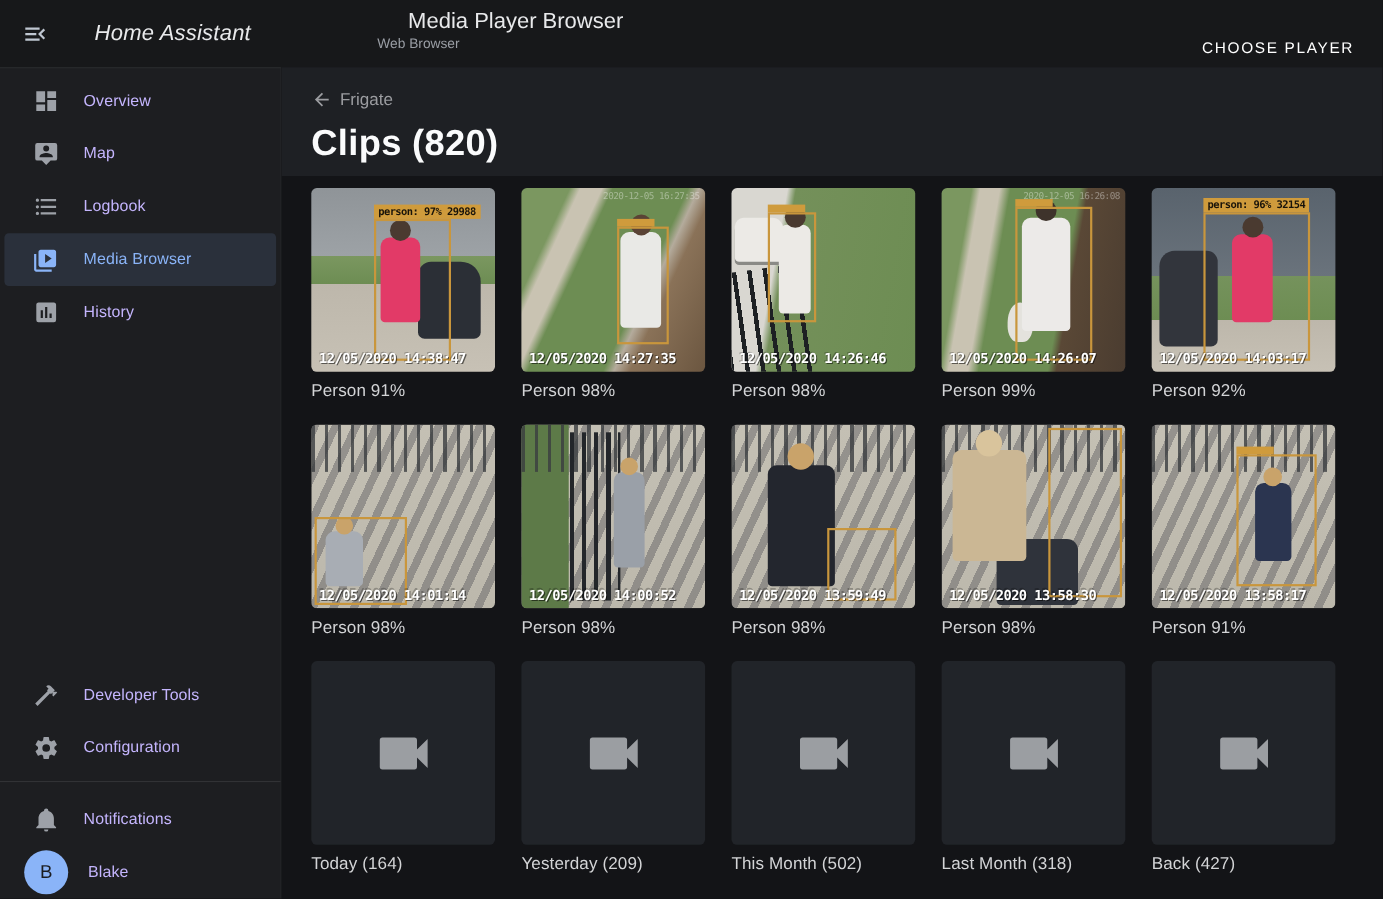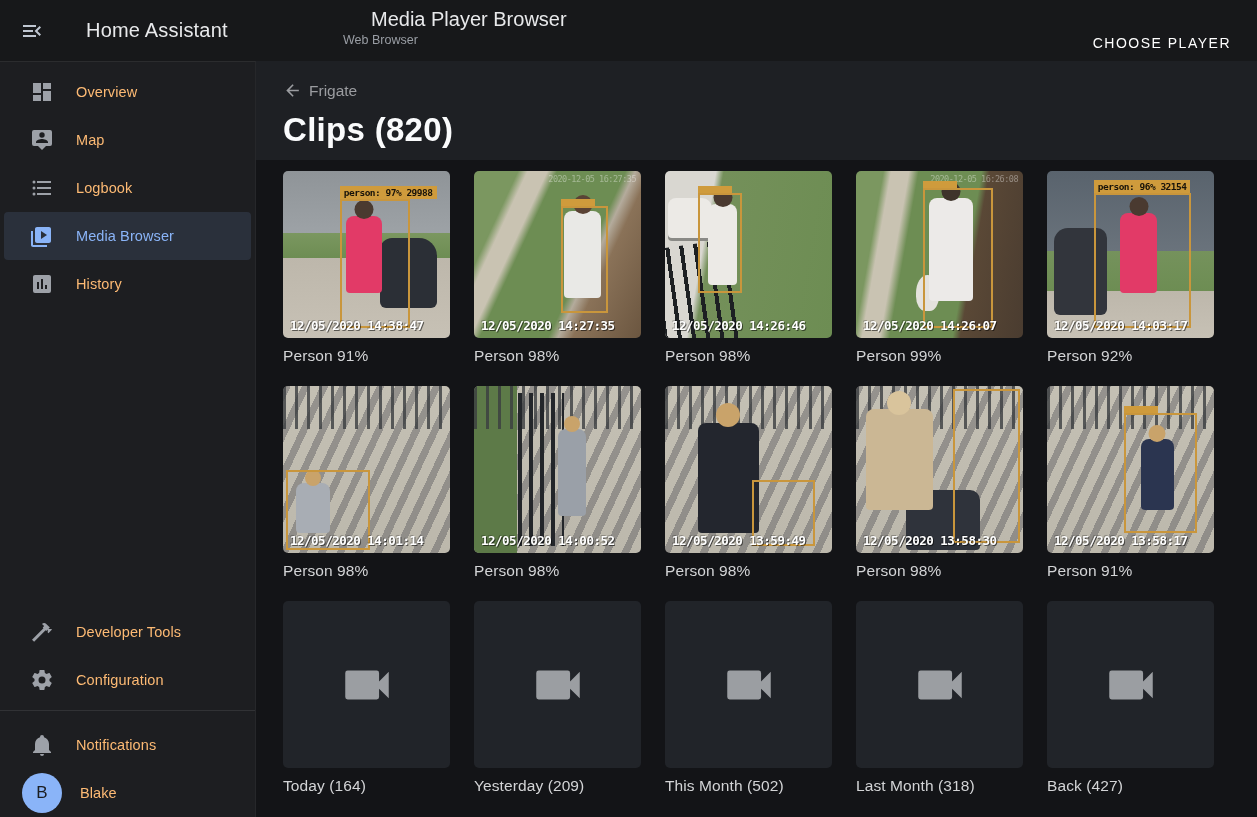--- a/index.html
+++ b/index.html
@@ -7,39 +7,39 @@
     font-family:"Liberation Sans", sans-serif; -webkit-font-smoothing:antialiased; }
 
   .app { width:1257px; height:817px; display:flex; flex-direction:column; }
 
   
   .topbar { height:61px; flex:0 0 61px; background:#17181a; display:flex; align-items:center; position:relative; }
   .icon-btn { width:48px; height:48px; display:flex; align-items:center; justify-content:center;
     color:#bfc6d1; cursor:pointer; background:none; border:none; }
   .icon-btn svg { width:24px; height:24px; fill:currentColor; }
   .menu-btn { margin-left:8px; }
-  .app-title { color:#e8e9eb; font-size:20px; font-weight:400; margin-left:30px; letter-spacing:.2px; }
+  .app-title { color:#e8e9eb; font-size:20px; font-weight:400; margin-left:30px; letter-spacing:.2px;font-style:italic; }
   .page-heading { position:absolute; left:343px; top:8px; }
   .page-heading .t { color:#e8e9eb; font-size:20px; font-weight:400;margin-left:28px; }
   .page-heading .s { color:#9a9ea5; font-size:12.5px; margin-top:2px; }
   .choose-player { margin-left:auto; margin-right:18px; background:none; border:none; cursor:pointer;
     color:#ffffff; font-size:14px; font-weight:500; letter-spacing:1.5px; padding:8px 8px;
     font-family:"Liberation Sans", sans-serif;margin-top:24px; }
 
   
   .body-row { flex:1; display:flex; min-height:0; }
 
   
   .sidebar { width:256px; flex:0 0 256px; background:#1d1e21; border-top:1px solid rgba(255,255,255,.06);
     border-right:1px solid rgba(255,255,255,.04); display:flex; flex-direction:column; padding-top:6px; }
   .side-item { height:48px; display:flex; align-items:center; margin:0 4px; border-radius:4px;
     cursor:pointer; color:#9da1a8; position:relative; }
   .side-item .s-icon { width:24px; height:24px; margin-left:26px; display:flex; }
   .side-item .s-icon svg { width:24px; height:24px; fill:currentColor; }
-  .side-item .s-label { margin-left:22px; font-size:14.5px; font-weight:500; color:#fdba74; letter-spacing:.1px; }
+  .side-item .s-label { margin-left:22px; font-size:14.5px; font-weight:500; color:#c4b5fd; letter-spacing:.1px; }
   .side-item.active { background:rgba(138,180,248,.12); color:#8ab4f8; }
   .side-item.active .s-label { color:#8ab4f8; }
   .side-spacer { flex:1; }
   .side-divider { height:1px; background:rgba(255,255,255,.09); margin:6px 0 10px 0; }
   .avatar { width:40px; height:40px; border-radius:50%; background:#8ab4f8; color:#1b1d21;
     display:flex; align-items:center; justify-content:center; font-size:17px; font-weight:500;
     margin-left:18px; flex:0 0 40px; }
   .side-item.profile .s-label { margin-left:18px; }
 
   

